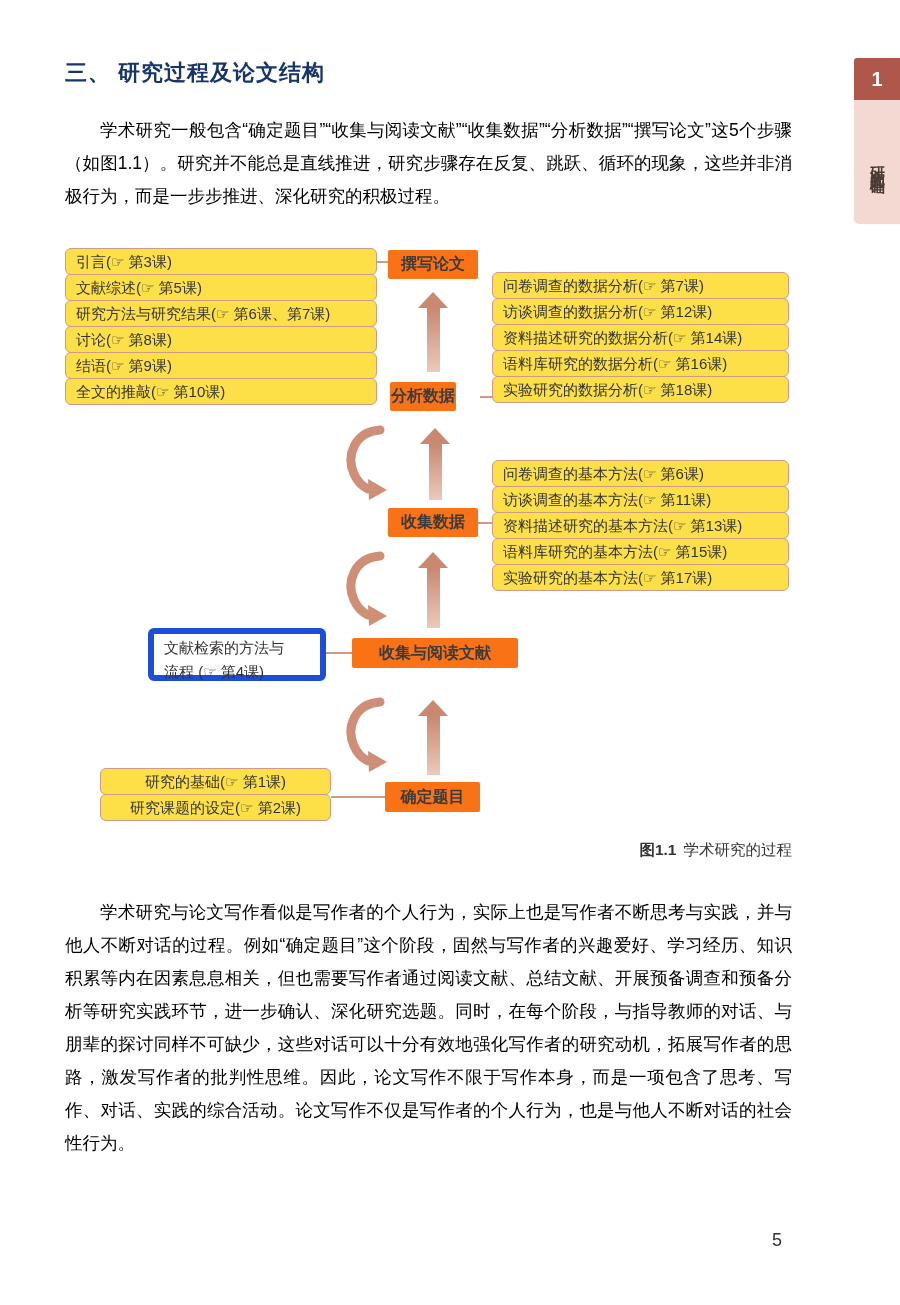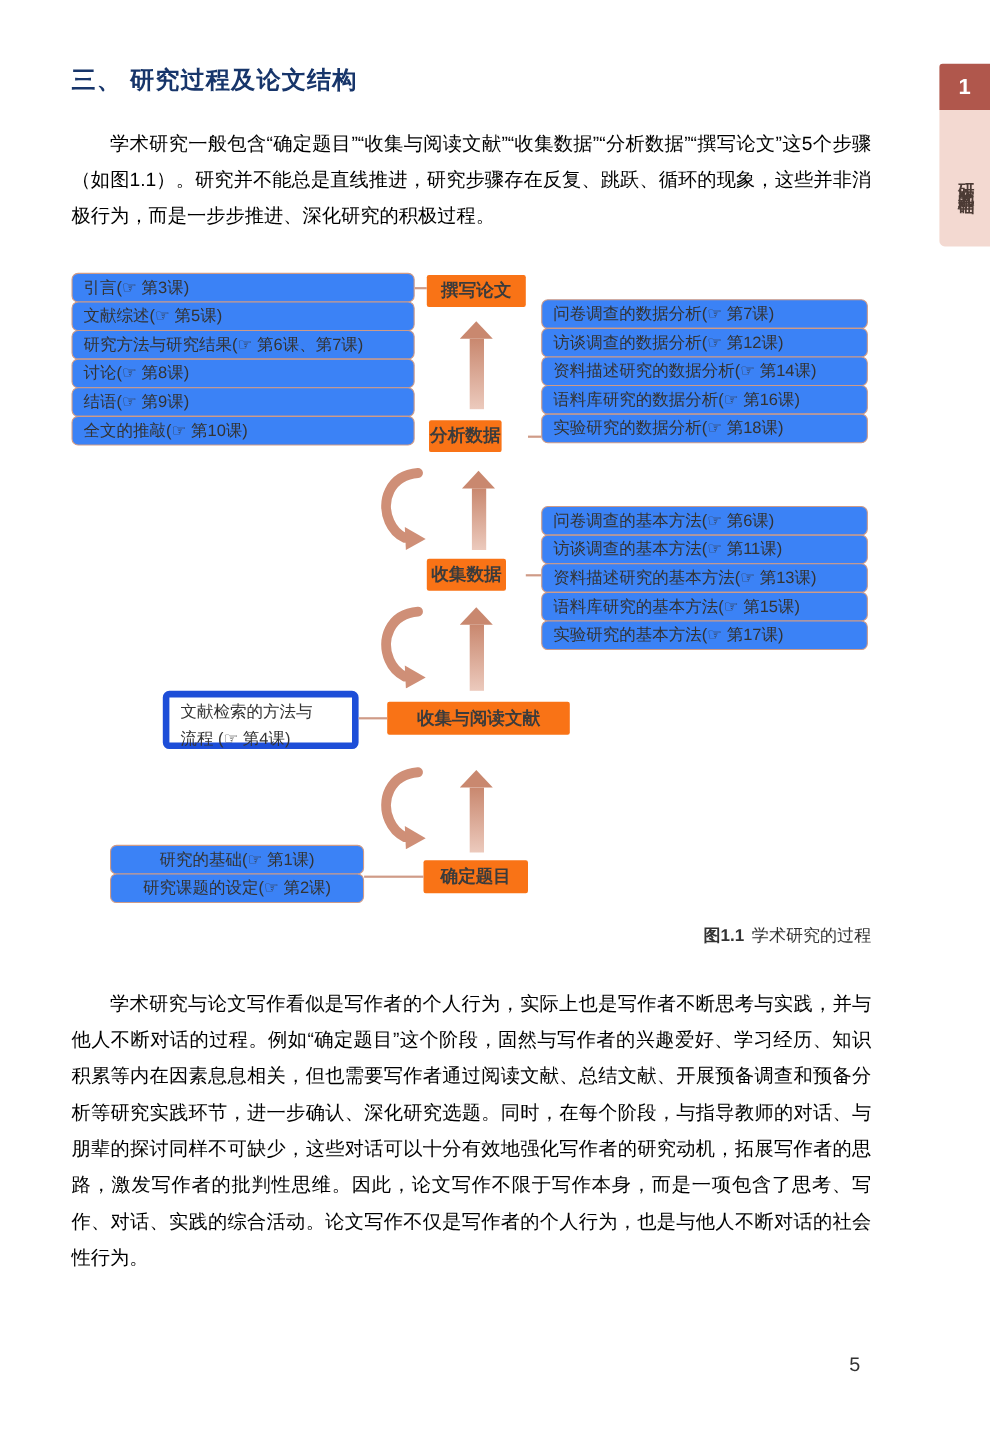--- a/index.html
+++ b/index.html
@@ -15,21 +15,21 @@
   #intro{top:114px;}
   #bodypara{top:896px;}
 
   .flow{position:absolute;left:0;top:240px;width:900px;height:600px;}
 
   .stepbox{position:absolute;background:#f97316;color:#3b3b3b;font-weight:bold;
            font-size:16px;display:flex;align-items:center;justify-content:center;
            border-radius:2px;white-space:nowrap;}
 
   .listbox{position:absolute;}
-  .row{position:relative;background:#3b82f6;border:1px solid #cf9b87;border-radius:6px;
+  .row{position:relative;background:#fde047;border:1px solid #cf9b87;border-radius:6px;
        font-size:15px;line-height:25px;height:27px;padding:0 10px;margin-top:-1px;
        white-space:nowrap;color:#333;}
   .row:first-child{margin-top:0;}
 
   .wrapbox{position:absolute;background:#fff;border:6px solid #1d4ed8;border-radius:6px;
            font-size:15px;padding:2px 10px;color:#333;}
   .wrapbox div{line-height:24px;white-space:nowrap;}
 
   .up-arrow{position:absolute;width:30px;display:flex;flex-direction:column;align-items:center;}
   .up-arrow .head{width:0;height:0;border-left:15px solid transparent;
@@ -99,21 +99,21 @@
     <div>流程 (☞ 第4课)</div>
   </div>
 
   <div class="listbox" style="left:100px;top:528px;width:231px;text-align:center;">
     <div class="row">研究的基础(☞ 第1课)</div>
     <div class="row">研究课题的设定(☞ 第2课)</div>
   </div>
 
   <div class="stepbox" style="left:388px;top:10px;width:90px;height:29px;">撰写论文</div>
   <div class="stepbox" style="left:390px;top:142px;width:66px;height:29px;">分析数据</div>
-  <div class="stepbox" style="left:388px;top:268px;width:72px;height:29px;">收集数据</div>
+  <div class="stepbox" style="left:388px;top:268px;width:90px;height:29px;">收集数据</div>
   <div class="stepbox" style="left:352px;top:398px;width:166px;height:30px;">收集与阅读文献</div>
   <div class="stepbox" style="left:385px;top:542px;width:95px;height:30px;">确定题目</div>
 
   <div class="connector" style="left:377px;top:21px;width:11px;"></div>
   <div class="connector" style="left:480px;top:156px;width:12px;"></div>
   <div class="connector" style="left:478px;top:282px;width:14px;"></div>
   <div class="connector" style="left:326px;top:412px;width:26px;"></div>
   <div class="connector" style="left:331px;top:556px;width:54px;"></div>
 
   <div class="up-arrow" style="left:418px;top:52px;height:80px;">

